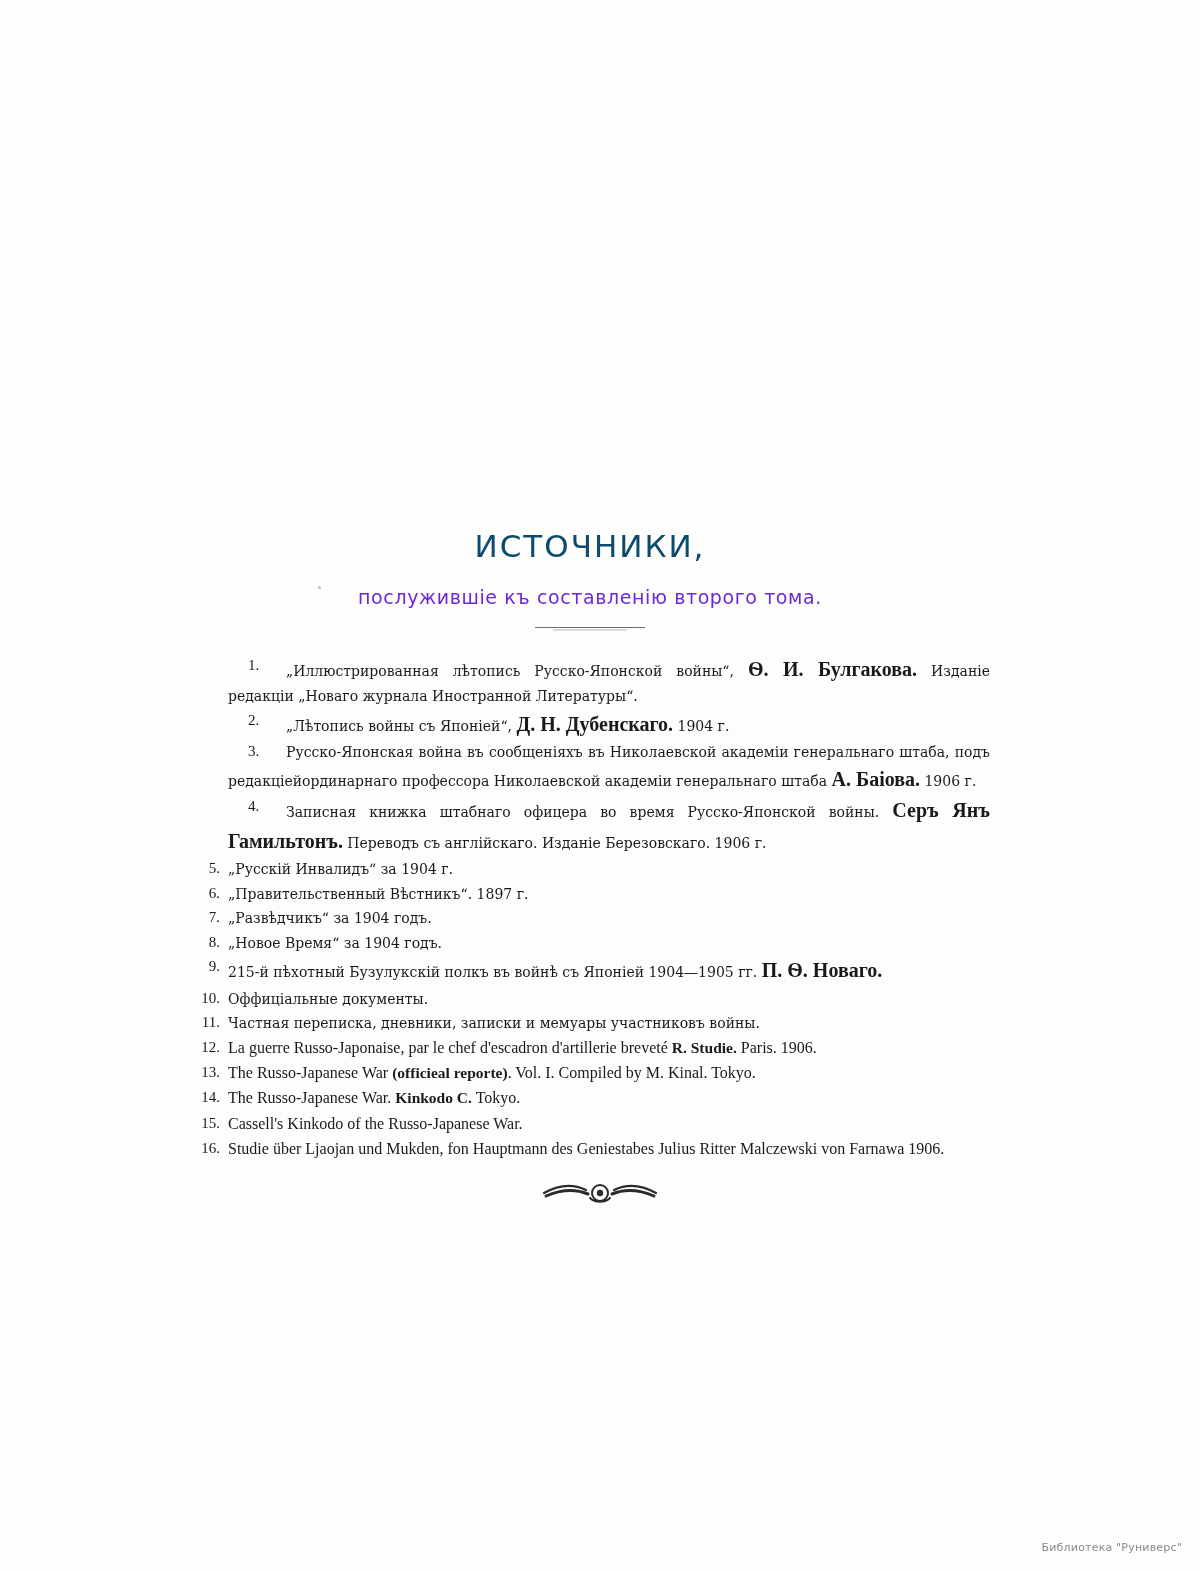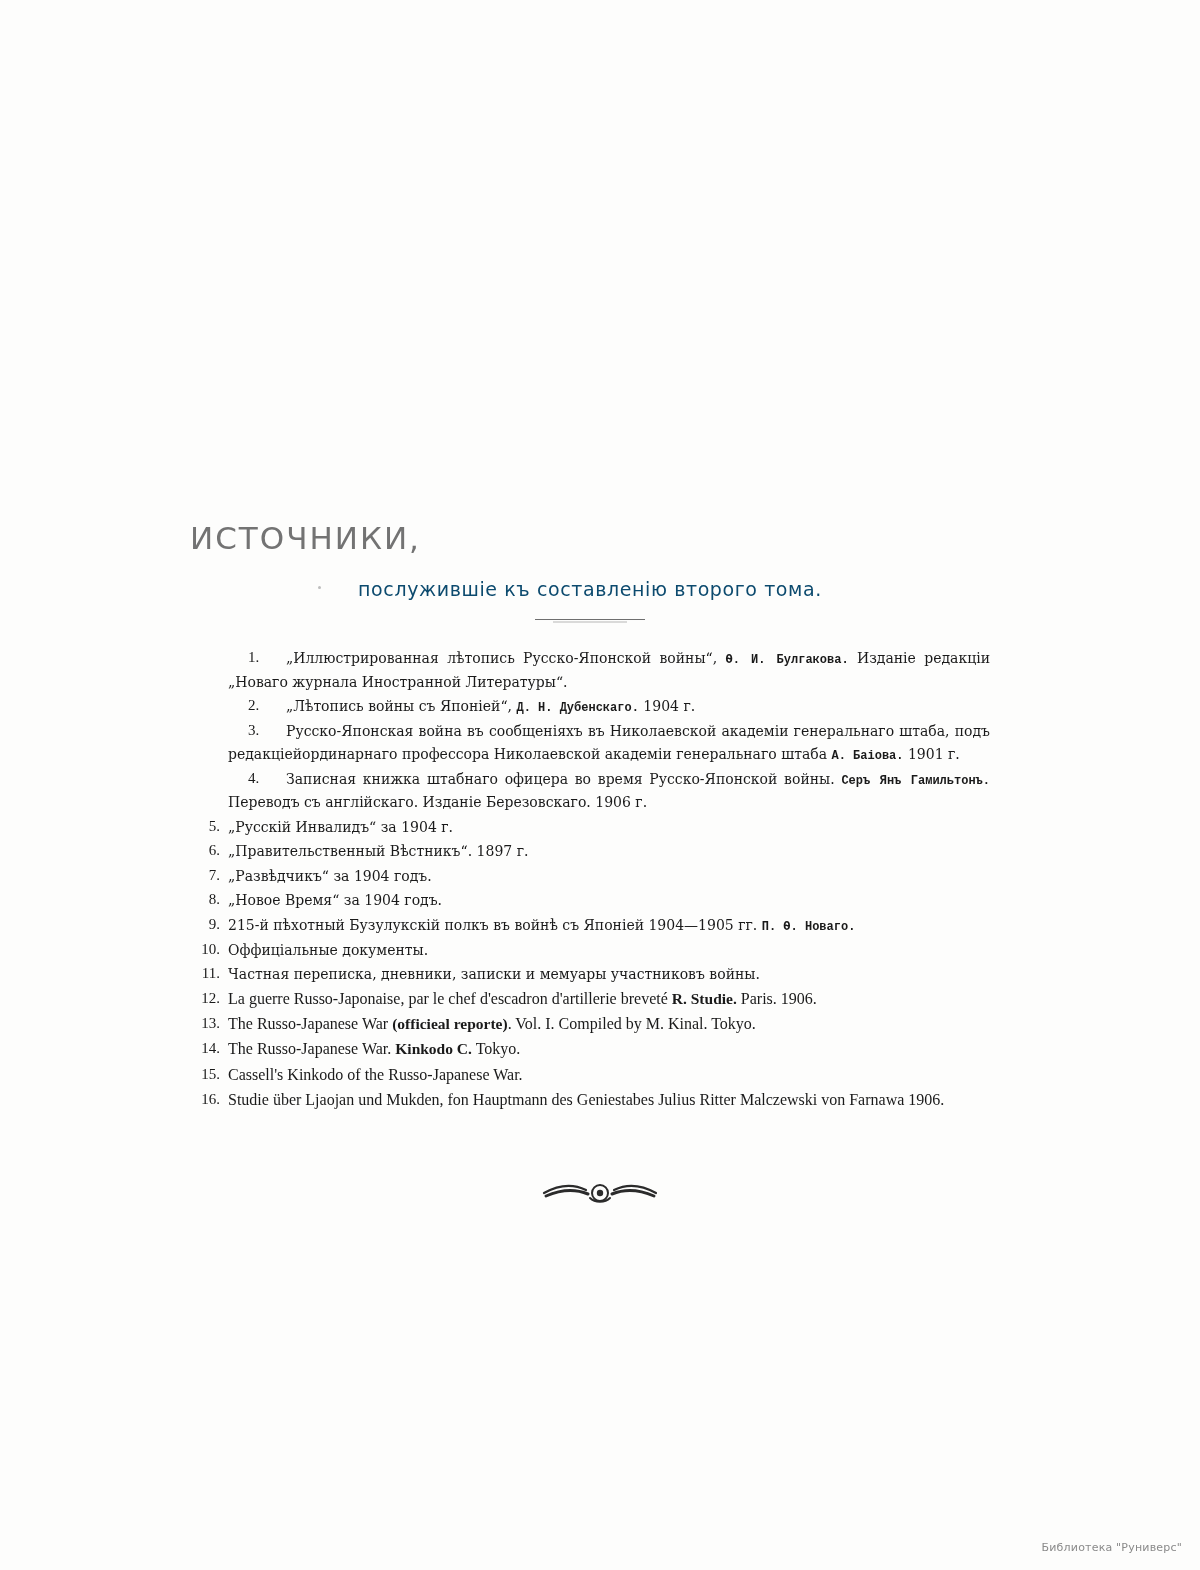--- a/index.html
+++ b/index.html
@@ -20,35 +20,35 @@
     inset: 0;
     background: #fdfdfc;
   }
   .content {
     position: absolute;
     left: 190px;
     top: 520px;
     width: 800px;
   }
   .doc-title {
-    text-align: left;
+    text-align: center;
     font-family: "DejaVu Sans", sans-serif;
     font-size: 31px;
     letter-spacing: 2px;
     font-weight: 400;
-    color: #737373;
-    margin: 0 0 22px 0;
+    color: #0c4a6e;
+    margin: 8px 0 22px 0;
   }
   .doc-subtitle {
     text-align: center;
     font-family: "DejaVu Sans", sans-serif;
     font-size: 19px;
     font-weight: 400;
     letter-spacing: 0.6px;
-    color: #0c4a6e;
+    color: #6d28d9;
     margin: 0 0 6px 0;
   }
   .rule-wrap {
     text-align: center;
     margin: 10px 0 26px 0;
     height: 10px;
   }
   .rule-wrap svg { display: inline-block; }
 
   ol.sources {
@@ -76,23 +76,23 @@
   }
   .cyr {
     font-family: "DejaVu Serif", serif;
     font-size: 14px;
   }
   .lat {
     font-family: "Liberation Serif", serif;
     font-size: 16px;
   }
   b.author {
-    font-family: Liberation Mono, monospace;
+    font-family: Liberation Serif, serif;
     font-weight: bold;
-    font-size: 12px;
+    font-size: 20px;
   }
   b.latauthor {
     font-family: "Liberation Serif", serif;
     font-weight: bold;
   }
   
   li.para {
     padding-left: 0;
     text-indent: 58px;
   }
@@ -139,21 +139,21 @@
     <div class="rule-wrap">
       <svg width="110" height="8" viewBox="0 0 110 8" aria-hidden="true">
         <line x1="0" y1="3.5" x2="110" y2="3.5" stroke="#6f6f6f" stroke-width="1"></line>
         <line x1="18" y1="6" x2="92" y2="6" stroke="#9a9a9a" stroke-width="0.7"></line>
       </svg>
     </div>
 
     <ol class="sources" id="sources-list">
         <li class="para"><span class="cyr">„Иллюстрированная лѣтопись Русско-Японской войны“, </span><b class="author">Ѳ. И. Булгакова.</b><span class="cyr"> Изданіе редакціи „Новаго журнала Иностранной Литературы“.</span></li>
         <li class="para"><span class="cyr">„Лѣтопись войны съ Японіей“, </span><b class="author">Д. Н. Дубенскаго.</b><span class="cyr"> 1904 г.</span></li>
-        <li class="para"><span class="cyr">Русско-Японская война въ сообщеніяхъ въ Николаевской академіи генеральнаго штаба, подъ редакціейординарнаго профессора Николаевской академіи генеральнаго штаба </span><b class="author">А. Баіова.</b><span class="cyr"> 1901 г.</span></li>
+        <li class="para"><span class="cyr">Русско-Японская война въ сообщеніяхъ въ Николаевской академіи генеральнаго штаба, подъ редакціейординарнаго профессора Николаевской академіи генеральнаго штаба </span><b class="author">А. Баіова.</b><span class="cyr"> 1906 г.</span></li>
         <li class="para"><span class="cyr">Записная книжка штабнаго офицера во время Русско-Японской войны. </span><b class="author">Серъ Янъ Гамильтонъ.</b><span class="cyr"> Переводъ съ англійскаго. Изданіе Березовскаго. 1906 г.</span></li>
         <li><span class="cyr">„Русскій Инвалидъ“ за 1904 г.</span></li>
         <li><span class="cyr">„Правительственный Вѣстникъ“. 1897 г.</span></li>
         <li><span class="cyr">„Развѣдчикъ“ за 1904 годъ.</span></li>
         <li><span class="cyr">„Новое Время“ за 1904 годъ.</span></li>
         <li><span class="cyr">215-й пѣхотный Бузулукскій полкъ въ войнѣ съ Японіей 1904—1905 гг. </span><b class="author">П. Ѳ. Новаго.</b></li>
         <li><span class="cyr">Оффиціальные документы.</span></li>
         <li><span class="cyr">Частная переписка, дневники, записки и мемуары участниковъ войны.</span></li>
         <li><span class="lat">La guerre Russo-Japonaise, par le chef d'escadron d'artillerie breveté </span><b class="latauthor">R. Studie.</b><span class="lat"> Paris. 1906.</span></li>
         <li><span class="lat">The Russo-Japanese War </span><b class="latauthor">(officieal reporte)</b><span class="lat">. Vol. I. Compiled by M. Kinal. Tokyo.</span></li>

